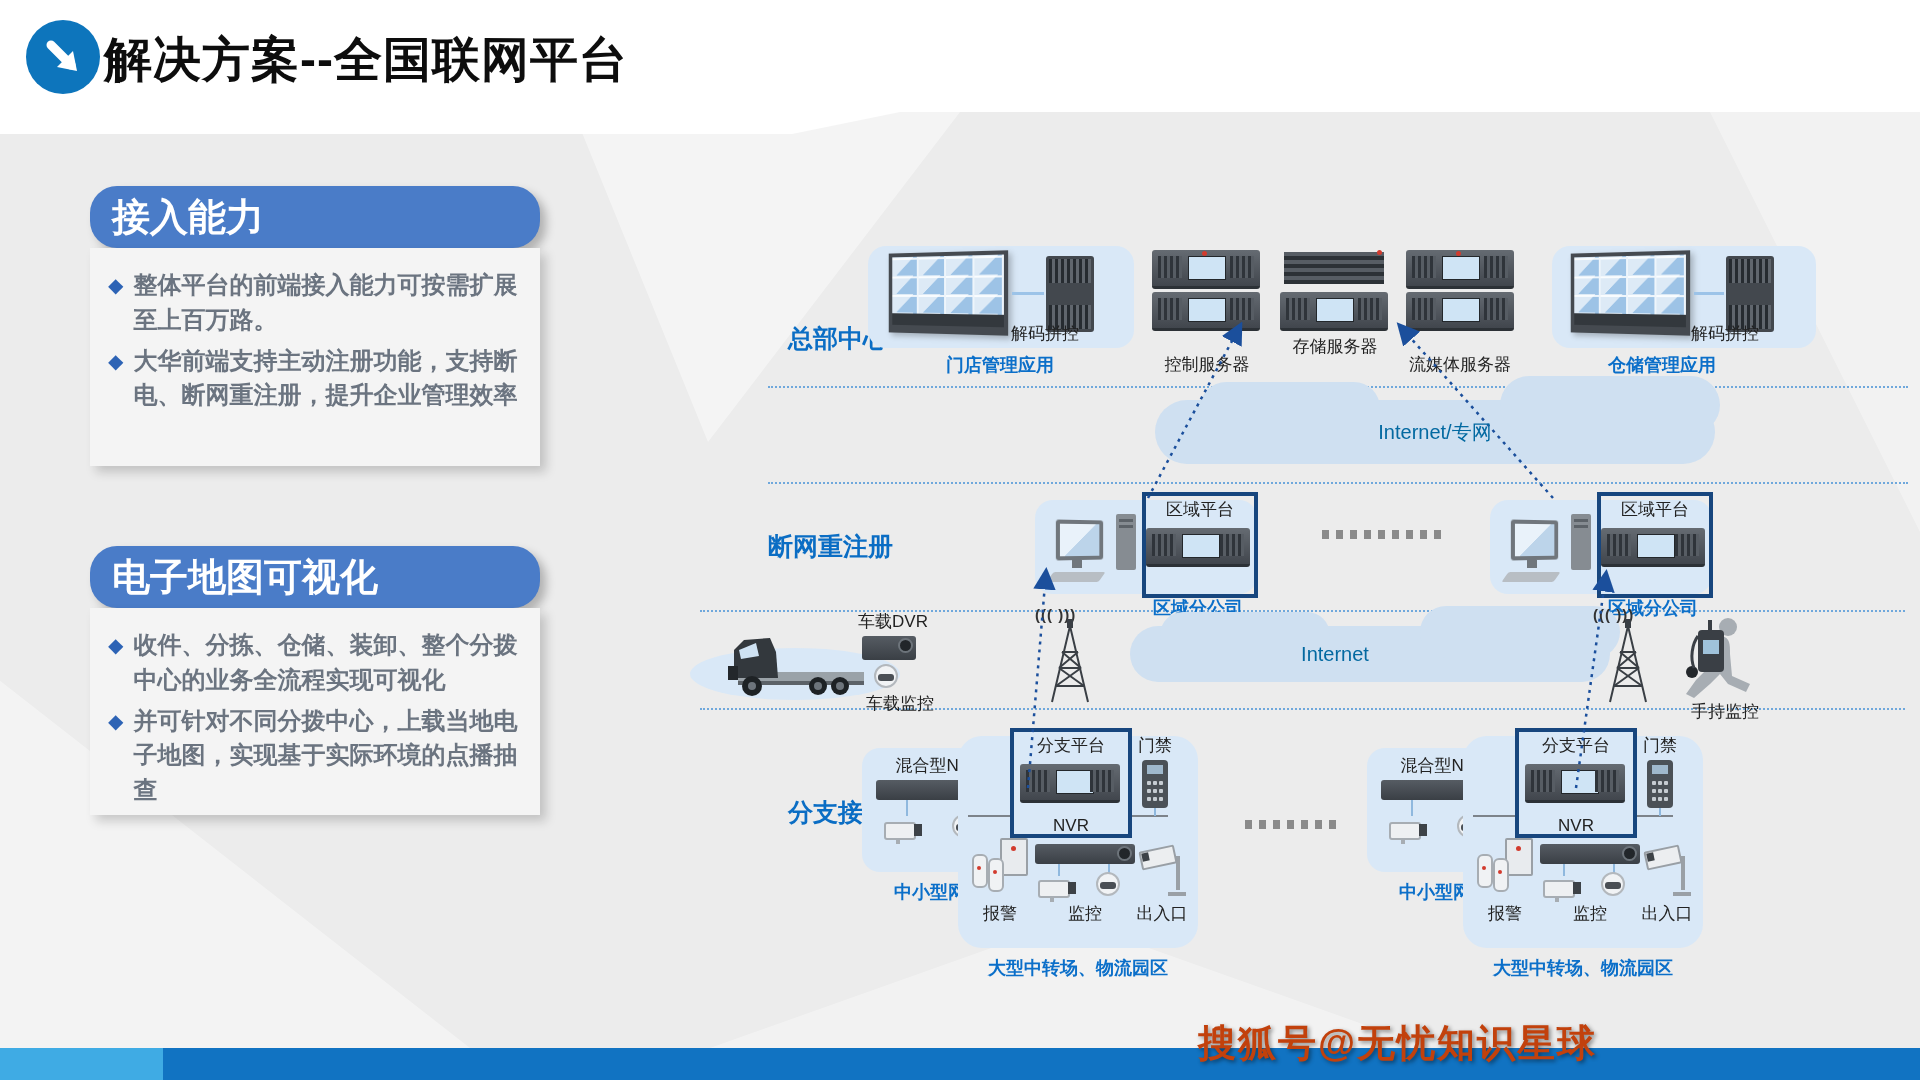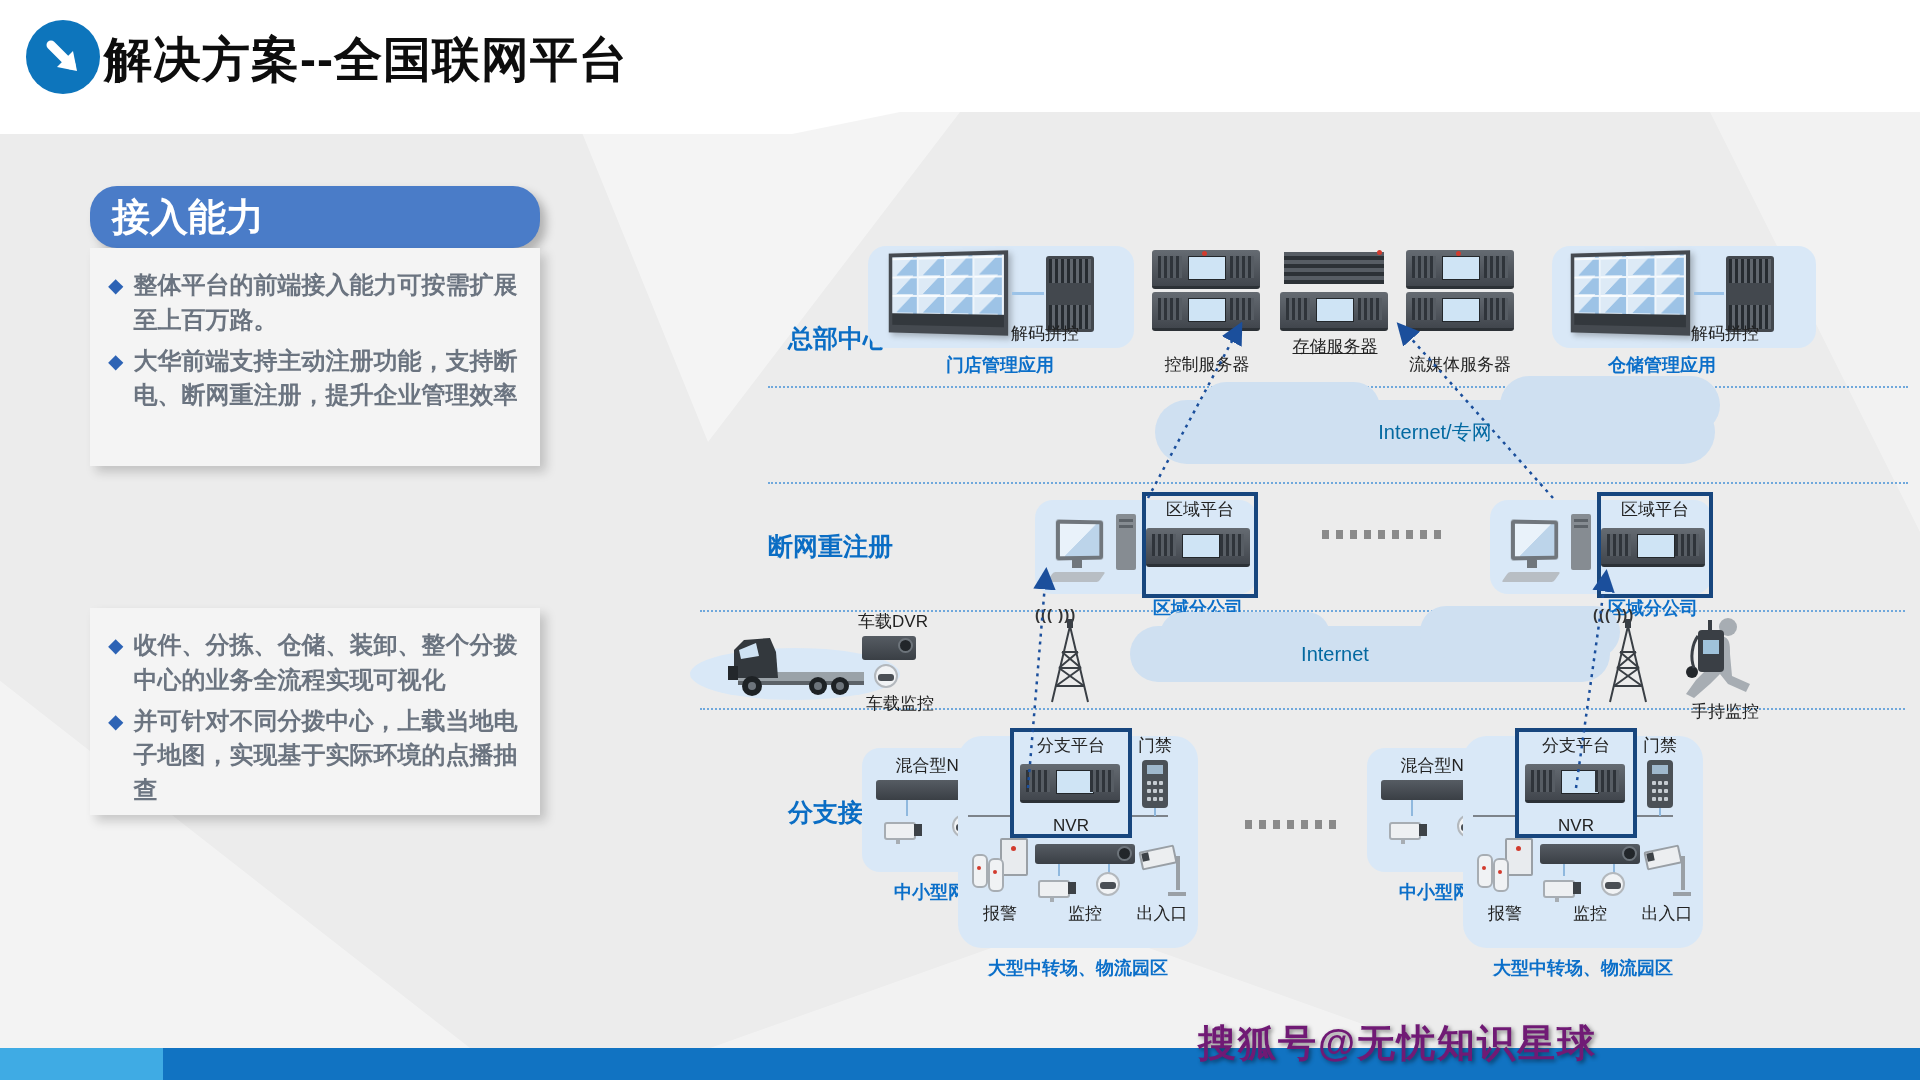--- a/index.html
+++ b/index.html
@@ -94,21 +94,21 @@
   .pc .tower::before{content:"";position:absolute;left:3px;top:5px;width:14px;height:3px;background:#5c6268;box-shadow:0 6px 0 #5c6268;}
   .pc .mon{position:absolute;left:8px;top:6px;width:48px;height:40px;background:linear-gradient(135deg,#e9f2fa 50%,#bcd4ea 50%);
        border:4px solid #70767c;border-radius:3px;box-sizing:border-box;transform:perspective(200px) rotateY(10deg);}
   .pc .stand{position:absolute;left:24px;top:46px;width:10px;height:8px;background:#70767c;}
   .pc .kb{position:absolute;left:2px;top:58px;width:52px;height:10px;background:#b8bec4;transform:skewX(-35deg);border-radius:2px;}
   .vline{position:absolute;width:2px;background:#8fb8de;}
   .thin{position:absolute;background:#7d838a;}
   
   .botbar-l{position:absolute;left:0;top:1048px;width:163px;height:32px;background:#3fabe4;}
   .botbar-r{position:absolute;left:163px;top:1048px;width:1757px;height:32px;background:#1173c2;}
-  .watermark{position:absolute;left:1198px;top:1018px;font-size:38px;font-weight:bold;color:#701a75;
+  .watermark{position:absolute;left:1198px;top:1018px;font-size:38px;font-weight:bold;color:#c2410c;
        text-shadow:2px 2px 4px rgba(0,0,0,.45);letter-spacing:2px;}
 </style>
 </head>
 <body>
 
 <div id="slide">
 
   <div class="headband"></div>
   <div class="headwedge"></div>
   <div class="title-icon">
@@ -127,20 +127,21 @@
   <div class="panel-head" style="left:90px;top:186px;">接入能力</div>
   <div class="panel-body" style="left:90px;top:248px;height:218px;">
     <div class="bullet">
         <span>整体平台的前端接入能力可按需扩展至上百万路。</span>
       </div>
     <div class="bullet">
         <span>大华前端支持主动注册功能，支持断电、断网重注册，提升企业管理效率</span>
       </div>
   </div>
 
+  <div class="panel-head" style="left:90px;top:546px;">电子地图可视化</div>
   <div class="panel-body" style="left:90px;top:608px;height:207px;">
     <div class="bullet">
         <span>收件、分拣、仓储、装卸、整个分拨中心的业务全流程实现可视化</span>
       </div>
     <div class="bullet">
         <span>并可针对不同分拨中心，上载当地电子地图，实现基于实际环境的点播抽查</span>
       </div>
   </div>
 
   <div class="tier" style="left:788px;top:322px;">总部中心</div>
@@ -165,21 +166,21 @@
       <div class="scr"></div>
     </div>
   <div class="lbl" style="left:1127px;top:353px;width:160px;">控制服务器</div>
 
   <div class="storage" style="left:1280px;top:248px;">
       <span class="reddot" style="right:6px;top:2px;"></span>
     </div>
   <div class="srv" style="left:1280px;top:292px;">
       <div class="scr"></div>
     </div>
-  <div class="lbl" style="left:1255px;top:335px;width:160px;text-decoration:underline;">存储服务器</div>
+  <div class="lbl" style="left:1255px;top:335px;width:160px;">存储服务器</div>
 
   <div class="srv" style="left:1406px;top:250px;">
       <div class="scr"></div>
       <span class="reddot" style="left:50px;top:1px;"></span>
     </div>
   <div class="srv" style="left:1406px;top:292px;">
       <div class="scr"></div>
     </div>
   <div class="lbl" style="left:1380px;top:353px;width:160px;">流媒体服务器</div>
 

